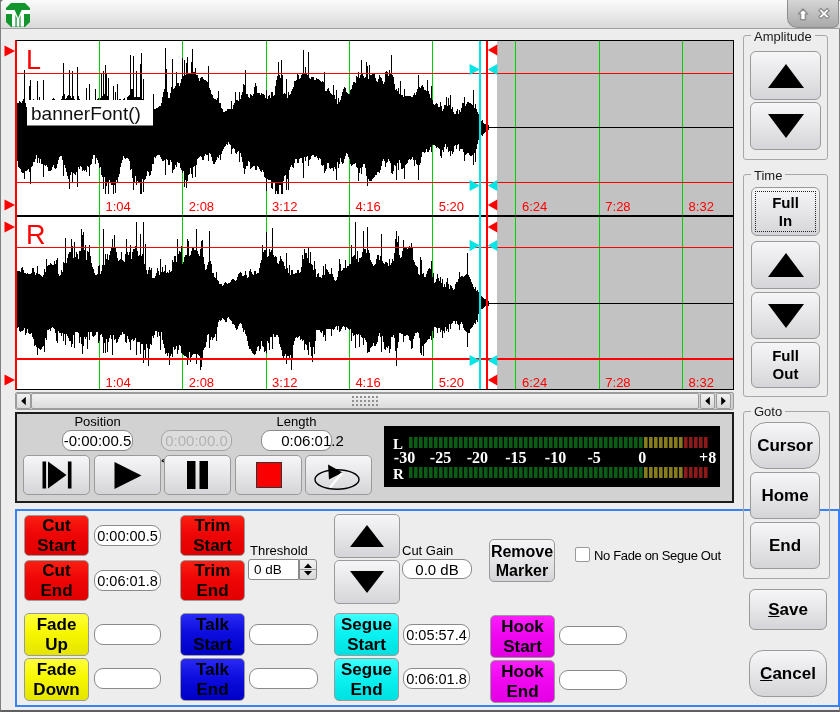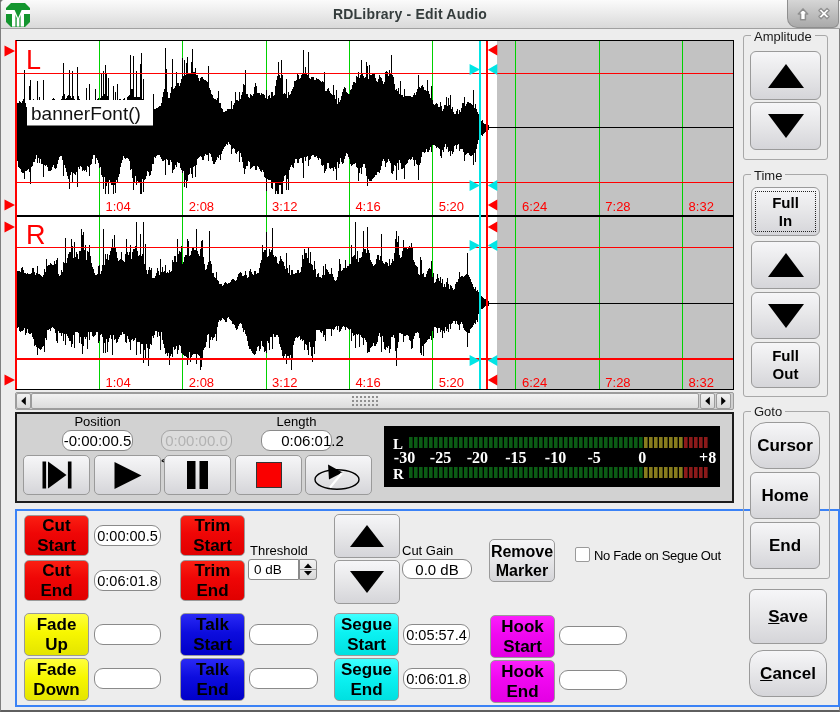--- a/index.html
+++ b/index.html
@@ -13,21 +13,20 @@
 .btn{position:absolute;background:linear-gradient(180deg,#f6f6f8 0%,#e8e8ea 45%,#d5d5d9 100%);border:1px solid #9a9a9a;border-radius:5px;box-sizing:border-box;color:#000;font-weight:bold;display:flex;align-items:center;justify-content:center;text-align:center;}
 .fld{position:absolute;background:#fff;border:1px solid #8a8a8a;border-radius:9px;box-sizing:border-box;font-size:15px;color:#000;display:flex;align-items:center;justify-content:center;}
 .lbl{position:absolute;font-size:13px;color:#000;}
 .sbtn{position:absolute;top:0px;width:15px;height:16px;background:linear-gradient(180deg,#f2f2f2,#d8d8d8);border:1px solid #9c9c9c;box-sizing:border-box;border-radius:2px;display:flex;align-items:center;justify-content:center;}
 u{text-decoration:underline;}
 </style>
 </head>
 <body>
 <div id="win">
 <div id="titlebar">
-<div id="title">RDLibrary - Edit Audio</div>
 <svg id="logo" style="position:absolute;left:4px;top:2px" width="26" height="26" viewBox="0 0 26 26">
         <path d="M6 1H20L25 6V20L20 25H6L1 20V6Z" fill="#13952e"></path>
 <path d="M1 8H25V12H1Z" fill="#fff"></path>
 <path d="M8 8H18L13.2 19Z" fill="#fff"></path>
 <path d="M7 12H10.4V24.6H7Z" fill="#fff"></path>
 <path d="M15.6 12H19V24.6H15.6Z" fill="#fff"></path>
 <path d="M11.7 16.5H14.4V24.6H11.7Z" fill="#fff"></path>
 <path d="M9.6 8H16.6L13.1 16Z" fill="#13952e"></path>
       </svg>
 <div id="wintab"></div>
@@ -371,19 +370,19 @@
       <svg width="38" height="26" viewBox="0 0 38 26">
         <path d="M19 25L37 1H1Z" fill="#000"></path>
       </svg>
     </div>
 <div class="btn" style="left:750px;top:342px;width:69px;height:46px;border-radius:6px;font-size:15px;line-height:18px;">Full<br>Out</div>
 <div class="grpbox" style="left:742px;top:411px;width:85px;height:166px;"></div>
 <div class="grplab" style="left:750px;top:404px;">Goto</div>
 <div class="btn" style="left:749px;top:422px;width:70px;height:47px;border-radius:16px;font-size:17px;">Cursor</div>
 <div class="btn" style="left:749px;top:472px;width:70px;height:47px;border-radius:6px;font-size:17px;">Home</div>
 <div class="btn" style="left:749px;top:522px;width:70px;height:47px;border-radius:6px;font-size:17px;">End</div>
-<div class="btn" style="left:748px;top:589px;width:78px;height:55px;border-radius:6px;font-size:17px;">
+<div class="btn" style="left:748px;top:589px;width:78px;height:41px;border-radius:6px;font-size:17px;">
       <span><u>S</u>ave</span>
     </div>
 <div class="btn" style="left:748px;top:650px;width:78px;height:47px;border-radius:14px;font-size:17px;">
       <span><u>C</u>ancel</span>
     </div>
 </div>
 
 </body></html>

